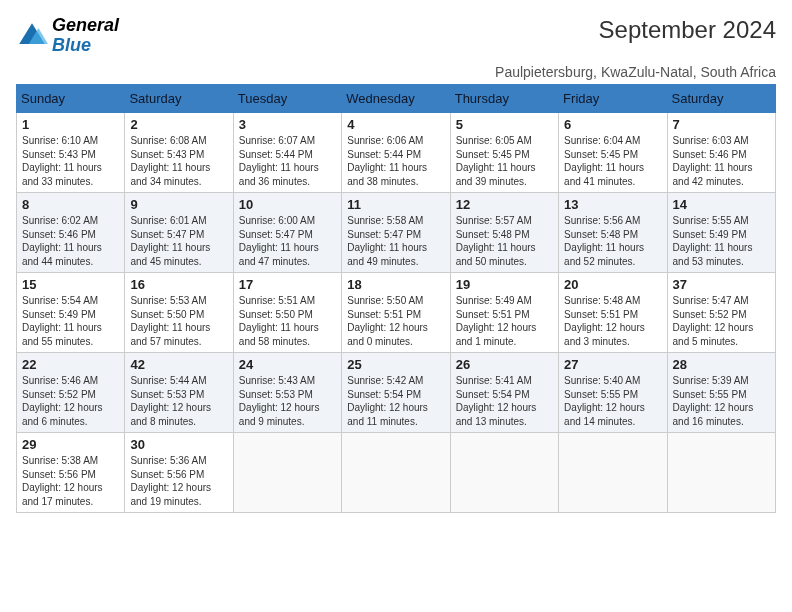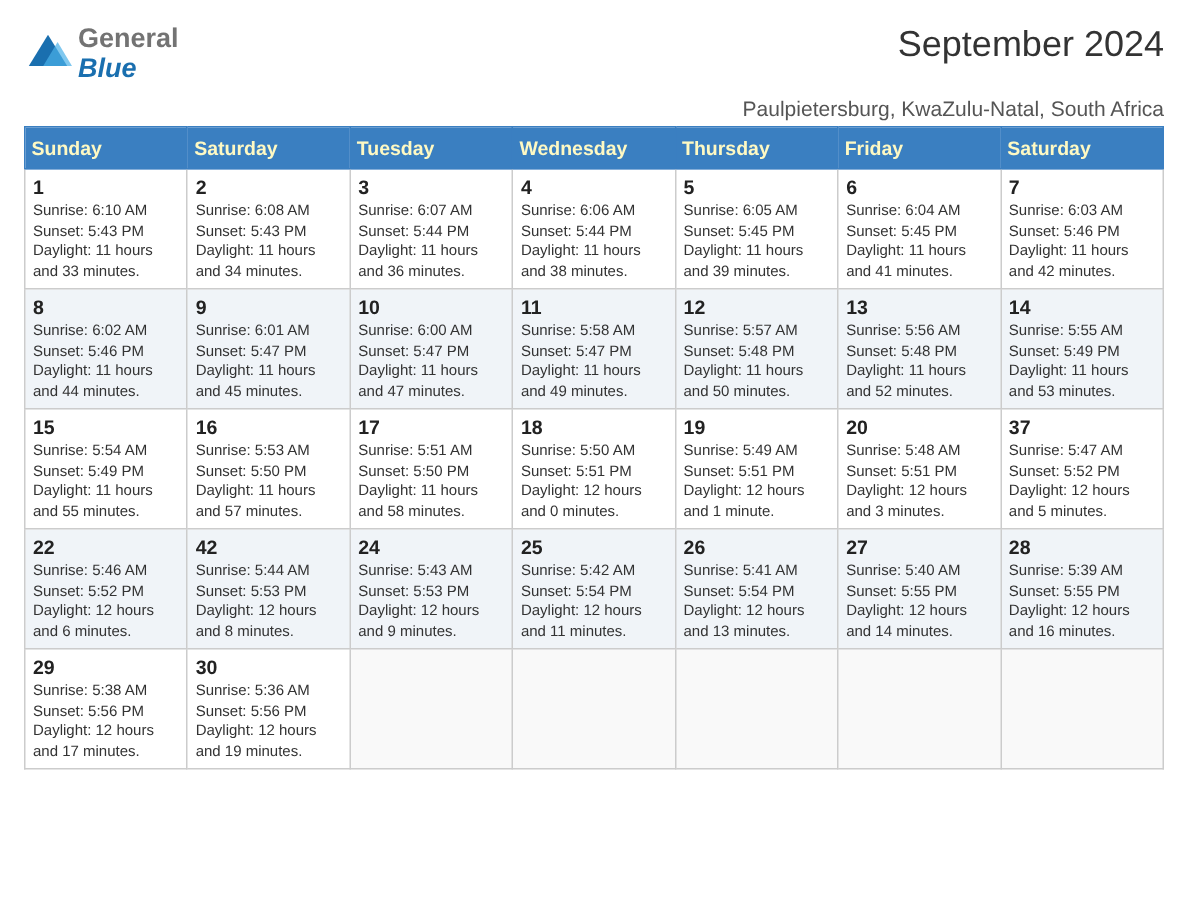--- a/index.html
+++ b/index.html
@@ -19,21 +19,21 @@
     .logo {
       display: flex;
       align-items: center;
       gap: 4px;
     }
     .logo-text {
       font-size: 18px;
       font-weight: bold;
       line-height: 1.1;
     }
-    .logo-general { color: #737373; }
+    .logo-general { color: #000000; font-style: italic; }
     .logo-blue { color: #1a6faf; font-style: italic; }
     .logo-icon {
       width: 32px;
       height: 32px;
     }
     .title-section {
       text-align: right;
     }
     .month-title {
       font-size: 24px;
@@ -45,25 +45,25 @@
       color: #555;
       margin-top: 20px;
     }
     .calendar {
       width: 100%;
       border-collapse: collapse;
       font-size: 10.5px;
     }
     .calendar thead th {
       background: #3a7fc1;
-      color: #fef9c3;
+      color: #0f172a;
       padding: 6px 4px;
       text-align: left;
       font-size: 13px;
-      font-weight: bold;
+      font-weight: normal;
       border: 1px solid #3a7fc1;
     }
     .calendar tbody td {
       border: 1px solid #ccc;
       vertical-align: top;
       padding: 4px 5px;
       width: 14.28%;
       height: 80px;
       background: #fff;
     }

